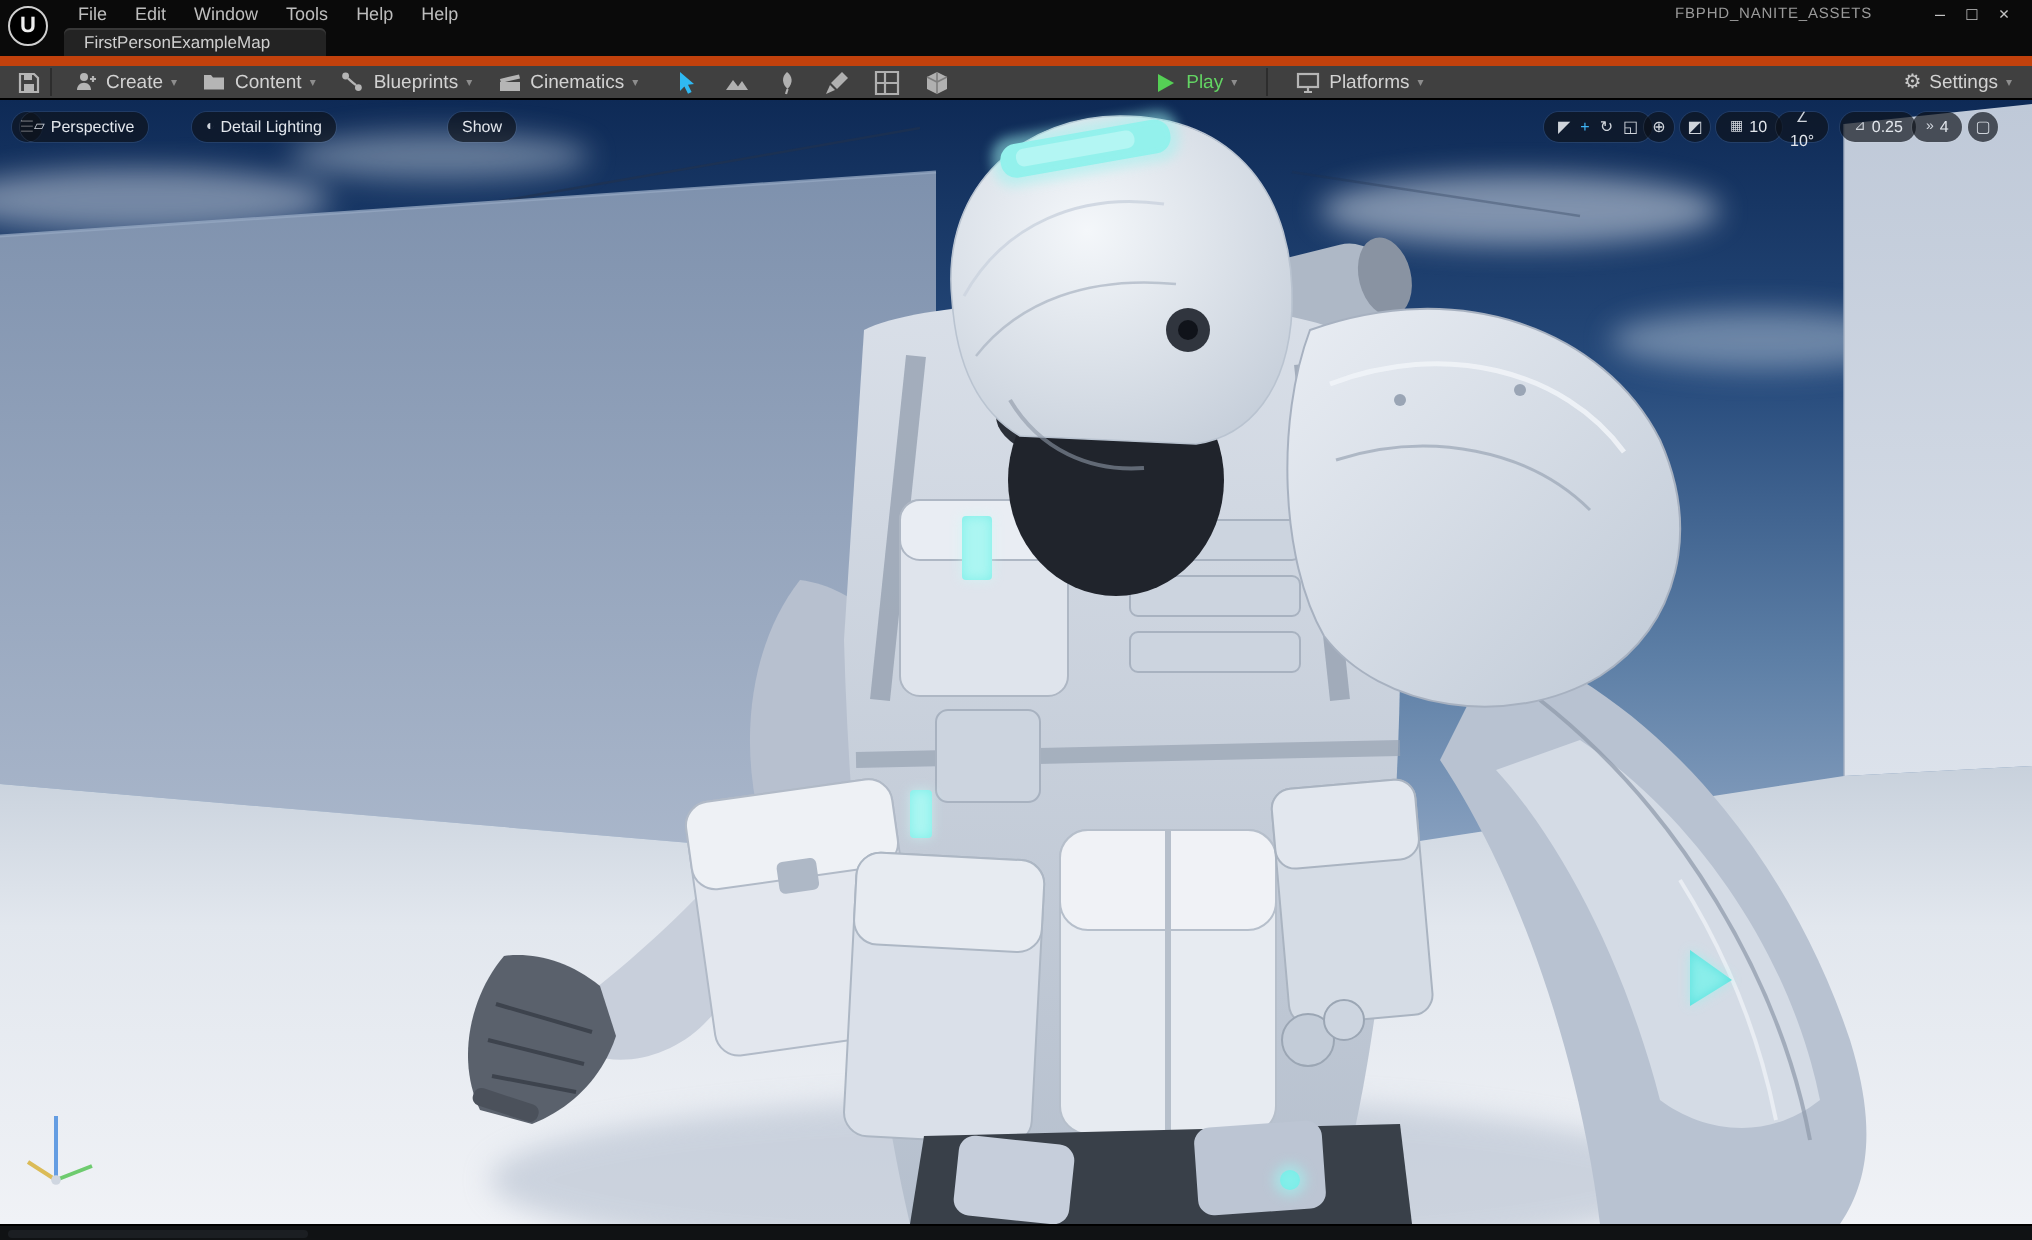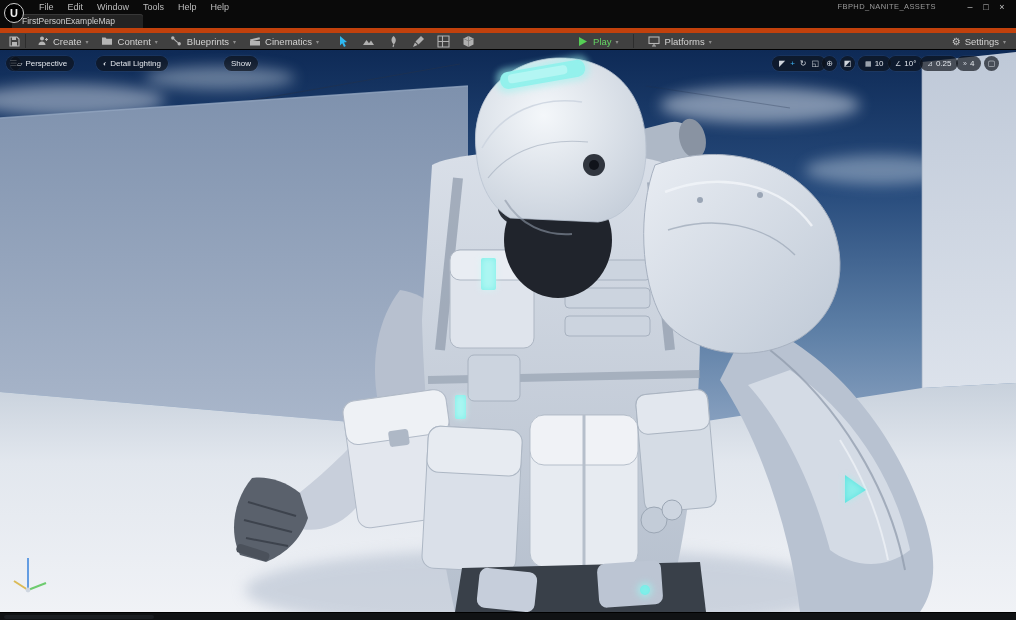--- a/index.html
+++ b/index.html
@@ -9,21 +9,21 @@
 
   
   .menubar { position:relative; height:13px; background:#0a0a0a; display:flex; align-items:center; padding-left:32px; font-size:9px; color:#bdbdbd; }
   .logo { position:absolute; left:4px; top:3px; width:20px; height:20px; border:1.5px solid #cfcfcf; border-radius:50%; background:#000; color:#ededed; font-size:11px; font-weight:bold; display:flex; align-items:center; justify-content:center; z-index:6; }
   .menu-item { padding:0 7px; }
   .titlebar-right { margin-left:auto; display:flex; align-items:center; padding-right:6px; }
   .project-name { font-size:7.5px; color:#9a9a9a; letter-spacing:.4px; margin-right:26px; }
   .win-btn { color:#c4c4c4; font-size:9px; width:16px; text-align:center; }
 
   
-  .tabbar { height:15px; background:#0a0a0a; display:flex; align-items:flex-end; padding-left:12px; }
+  .tabbar { height:15px; background:#0a0a0a; display:flex; align-items:flex-end; padding-left:32px; }
   .tab { height:14px; background:#232323; color:#cfcfcf; font-size:8.5px; display:flex; align-items:center; padding:0 28px 0 10px; border-radius:3px 3px 0 0; box-shadow:inset 0 1px 0 #383838; }
 
   
   .toolbar { height:22px; background:#404040; border-top:5px solid #c2410c; border-bottom:1px solid #000; display:flex; align-items:center; padding:0 8px; color:#d2d2d2; font-size:9.5px; }
   .tb-btn { display:flex; align-items:center; gap:4px; padding:2px 6px; border-radius:3px; white-space:nowrap; }
   .caret { font-size:6px; color:#8d8d8d; }
   .tb-sep { width:1px; height:14px; background:#2d2d2d; margin:0 4px; flex:none; }
   .tb-icon { width:13px; height:13px; display:flex; align-items:center; justify-content:center; }
   .mode-icons { display:flex; gap:12px; margin-left:12px; align-items:center; }
   .play-group { display:flex; align-items:center; margin-left:95px; gap:4px; }
@@ -398,21 +398,21 @@
     <div class="vp-pill round" style="left:822px; top:6px;">
       <span class="pill-icon">⊕</span>
     </div>
     <div class="vp-pill round" style="left:840px; top:6px;">
       <span class="pill-icon">◩</span>
     </div>
     <div class="vp-pill" style="left:858px; top:6px;">
       <span class="pill-icon tiny">▦</span>
       <span>10</span>
     </div>
-    <div class="vp-pill" style="left:888px; top:6px;">
+    <div class="vp-pill" style="left:888px; top:6px;flex-direction:column;">
       <span class="pill-icon tiny">∠</span>
       <span>10°</span>
     </div>
     <div class="vp-pill" style="left:920px; top:6px;">
       <span class="pill-icon tiny">⊿</span>
       <span>0.25</span>
     </div>
     <div class="vp-pill" style="left:956px; top:6px;">
       <span class="pill-icon tiny">»</span>
       <span>4</span>

